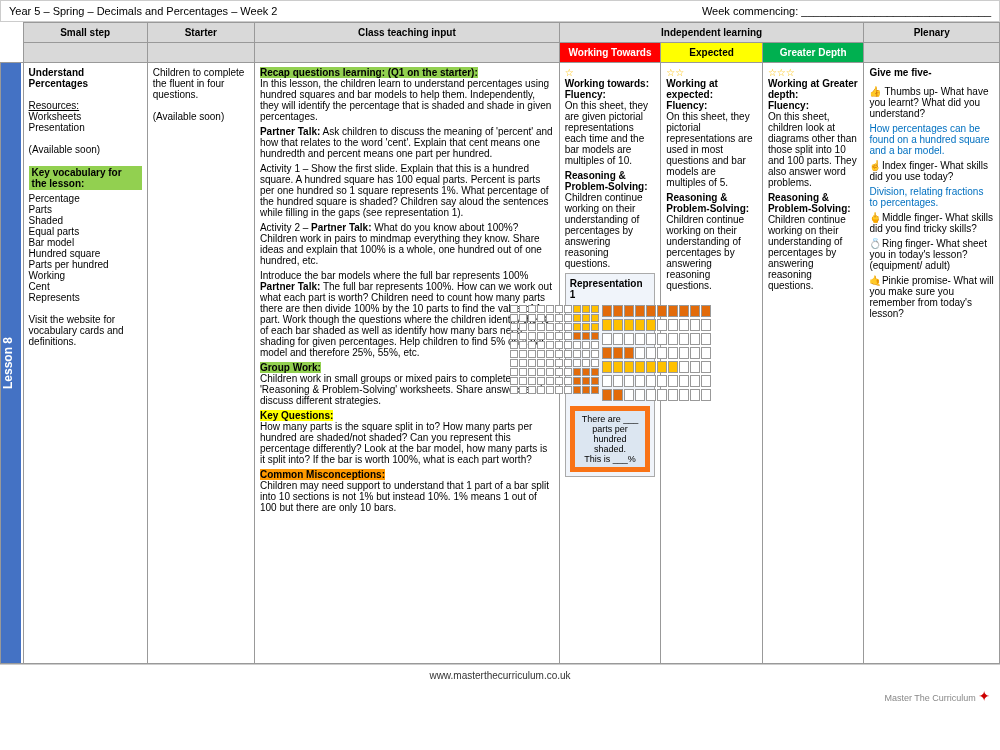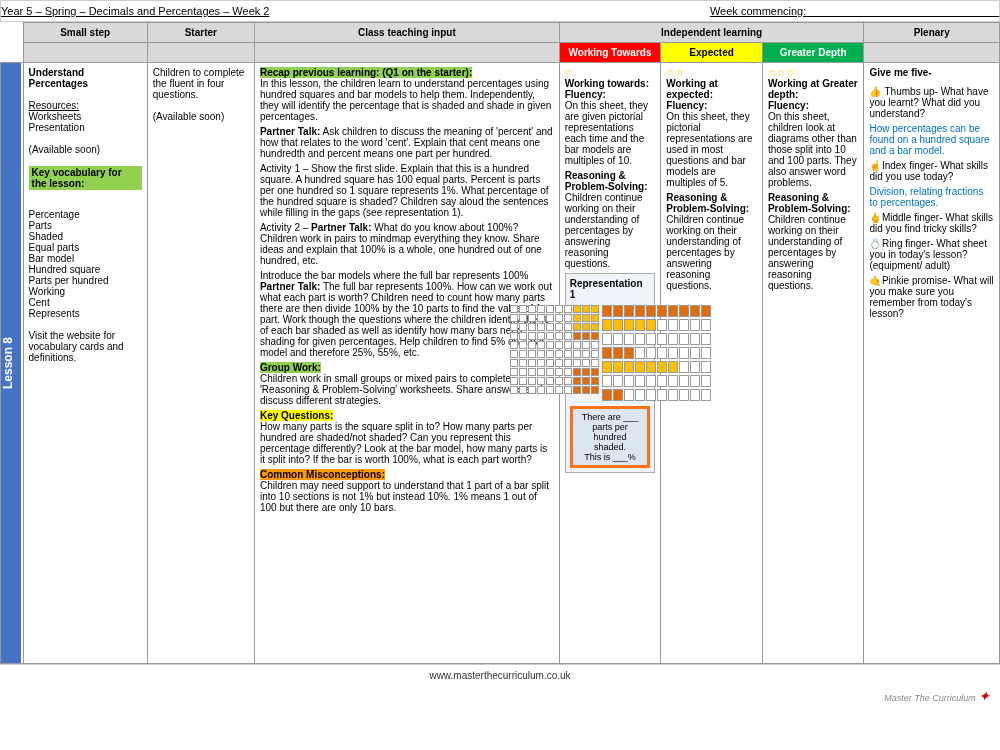--- a/index.html
+++ b/index.html
@@ -3,24 +3,23 @@
   <meta charset="utf-8">
   <style>
     * { box-sizing: border-box; margin: 0; padding: 0; }
     body { font-family: Arial, sans-serif; font-size: 11px; background: #fff; width: 1000px; min-height: 750px; }
     
     .top-header {
       display: flex;
       justify-content: space-between;
       align-items: center;
       border: 1px solid #ccc;
-      padding: 4px 0;
+      padding: 4px 8px;
       background: #fff;
       font-size: 11px;
-      text-decoration: underline;
     }
     
     .main-table {
       width: 100%;
       border-collapse: collapse;
       table-layout: fixed;
     }
     
     .main-table th, .main-table td {
       border: 1px solid #999;
@@ -100,41 +99,40 @@
     
     .bar-cell {
       flex: 1;
       border: 0.5px solid #999;
       background: white;
     }
     .bar-cell.filled-orange { background: #e26b0a; }
     .bar-cell.filled-yellow { background: #ffc000; }
     
     .caption-box {
-      border: 3px solid #f97316;
+      border: 5px solid #f97316;
       background: #dce6f1;
       padding: 3px 5px;
       text-align: center;
       margin-top: 4px;
       font-size: 9px;
     }
     
     .footer {
       text-align: center;
       font-size: 10px;
       padding: 5px;
       border-top: 1px solid #ccc;
       color: #333;
     }
     
     .watermark {
       text-align: right;
       font-size: 9px;
       color: #888;
-      font-style: italic;
       padding: 2px 10px;
       margin-left: 28px;
     }
     
     p { margin-bottom: 4px; }
   </style>
 </head>
 <body>
 
 <div class="top-header">
@@ -171,21 +169,21 @@
 
       <td>
         <div class="bold">Understand Percentages</div>
         <br>
         <div class="underline">Resources:</div>
         <div>Worksheets</div>
         <div>Presentation</div>
         <br>
         <div>(Available soon)</div>
         <br>
-        <div class="green-highlight" style="display:inline-block; padding:1px 3px; margin-bottom:19px;">Key vocabulary for the lesson:</div>
+        <div class="green-highlight" style="display:inline-block; padding:1px 3px; margin-bottom:3px;">Key vocabulary for the lesson:</div>
         <div>
           <div>Percentage</div>
           <div>Parts</div>
           <div>Shaded</div>
           <div>Equal parts</div>
           <div>Bar model</div>
           <div>Hundred square</div>
           <div>Parts per hundred</div>
           <div>Working</div>
           <div>Cent</div>
@@ -195,21 +193,21 @@
         <div>Visit the website for vocabulary cards and definitions.</div>
       </td>
 
       <td>
         <div>Children to complete the fluent in four questions.</div>
         <br>
         <div>(Available soon)</div>
       </td>
 
       <td>
-        <div class="green-highlight bold" style="display:inline;">Recap previous learning: (Q1 on the starter):</div>
+        <div class="green-highlight bold" style="display:inline;">Recap questions learning: (Q1 on the starter):</div>
         <p>In this lesson, the children learn to understand percentages using hundred squares and bar models to help them. Independently, they will identify the percentage that is shaded and shade in given percentages.</p>
         <p><span class="bold">Partner Talk:</span> Ask children to discuss the meaning of 'percent' and how that relates to the word 'cent'. Explain that cent means one hundredth and percent means one part per hundred.</p>
         <p>Activity 1 – Show the first slide. Explain that this is a hundred square. A hundred square has 100 equal parts. Percent is parts per one hundred so 1 square represents 1%. What percentage of the hundred square is shaded? Children say aloud the sentences while filling in the gaps (see representation 1).</p>
         <p>Activity 2 – <span class="bold">Partner Talk:</span> What do you know about 100%? Children work in pairs to mindmap everything they know. Share ideas and explain that 100% is a whole, one hundred out of one hundred, etc.</p>
         <p>Introduce the bar models where the full bar represents 100%<br><span class="bold">Partner Talk:</span> The full bar represents 100%. How can we work out what each part is worth? Children need to count how many parts there are then divide 100% by the 10 parts to find the value of 1 part. Work though the questions where the children identify the % of each bar shaded as well as identify how many bars need shading for given percentages. Help children to find 5% on a bar model and therefore 25%, 55%, etc.</p>
         <p><span class="green-highlight bold">Group Work:</span><br>Children work in small groups or mixed pairs to complete 'Reasoning &amp; Problem-Solving' worksheets. Share answers and discuss different strategies.</p>
         <p><span class="yellow-highlight bold">Key Questions:</span><br>How many parts is the square split in to? How many parts per hundred are shaded/not shaded? Can you represent this percentage differently? Look at the bar model, how many parts is it split into? If the bar is worth 100%, what is each part worth?</p>
         <p><span class="orange-highlight bold">Common Misconceptions:</span><br>Children may need support to understand that 1 part of a bar split into 10 sections is not 1% but instead 10%. 1% means 1 out of 100 but there are only 10 bars.</p>
       </td>
 

